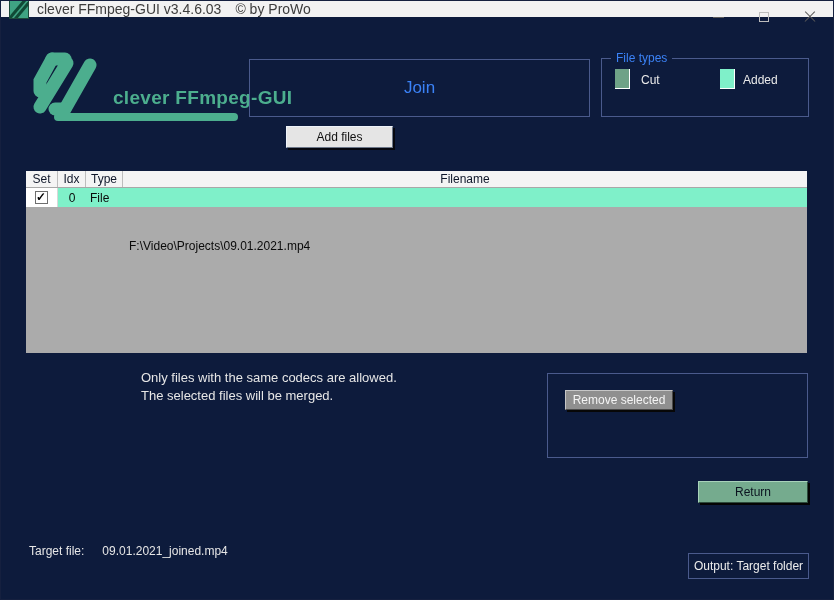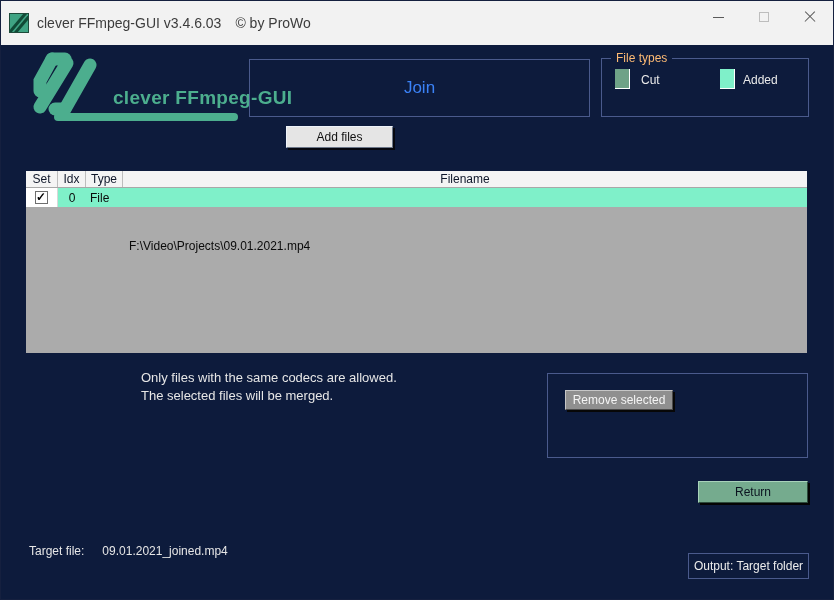--- a/index.html
+++ b/index.html
@@ -3,21 +3,21 @@
 <meta charset="utf-8">
 <style>
   * { margin:0; padding:0; box-sizing:border-box; }
   body { font-family:"Liberation Sans", sans-serif; background:#333; }
   .window{
     position:relative; width:834px; height:600px; overflow:hidden;
     background:#0d1b3c; border:1px solid #15203f;
   }
   
   .titlebar{
-    position:absolute; top:0; left:0; width:100%; height:44px;
+    position:absolute; top:0; left:0; width:100%; height:16px;
     background:#f2f2f2; display:flex; align-items:center;
   }
   .app-icon{ width:20px; height:20px; margin-left:8px; background:#3fa383;
     border:1px solid #1d4a3a; position:relative; overflow:hidden; flex:0 0 auto;}
   .app-icon:before, .app-icon:after{
     content:""; position:absolute; width:3px; height:26px; background:#104a36;
     transform:rotate(40deg); top:-4px;}
   .app-icon:before{ left:6px; }
   .app-icon:after{ left:12px; }
   .title-text{ margin-left:8px; font-size:14px; color:#3c3c3c; white-space:nowrap;}
@@ -41,21 +41,21 @@
 
   
   .join-box{ position:absolute; left:248px; top:58px; width:341px; height:58px;
     border:1px solid #4a5a8c; display:flex; align-items:center; justify-content:center; }
   .join-label{ color:#3b82f6; font-size:17px; }
 
   
   .group{ position:absolute; border:1px solid #4a5a8c; }
   .filetypes{ left:600px; top:57px; width:208px; height:59px; }
   .group-legend{ position:absolute; top:-8px; left:9px; background:#0d1b3c;
-    padding:0 5px; font-size:12px; color:#fdba74; }
+    padding:0 5px; font-size:12px; color:#3b82f6; }
   .swatch{ position:absolute; width:15px; height:20px; top:10px;
     border-right:1px solid #fff; border-bottom:1px solid #fff; }
   .swatch-cut{ left:13px; background:#6fa287; }
   .swatch-added{ left:118px; background:#7ff0c9; }
   .swatch-label{ position:absolute; top:14px; font-size:12px; color:#eaeaea; }
   .lbl-cut{ left:39px; } .lbl-added{ left:141px; }
 
   
   .addfiles-btn{ position:absolute; left:285px; top:125px; width:107px; height:22px;
     background:#e5e5e5; border:1px solid; border-color:#eef3fa #6b7688 #6b7688 #eef3fa;

